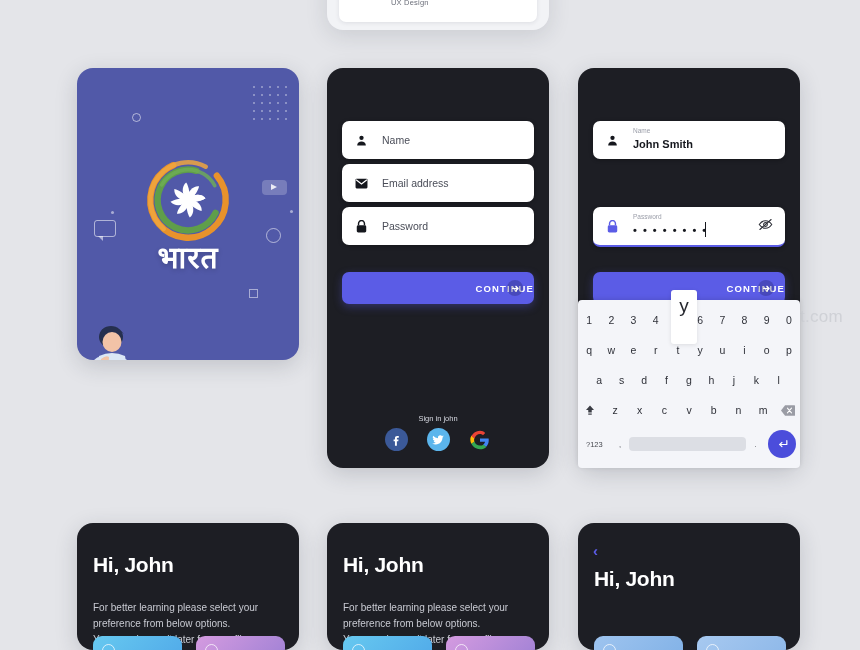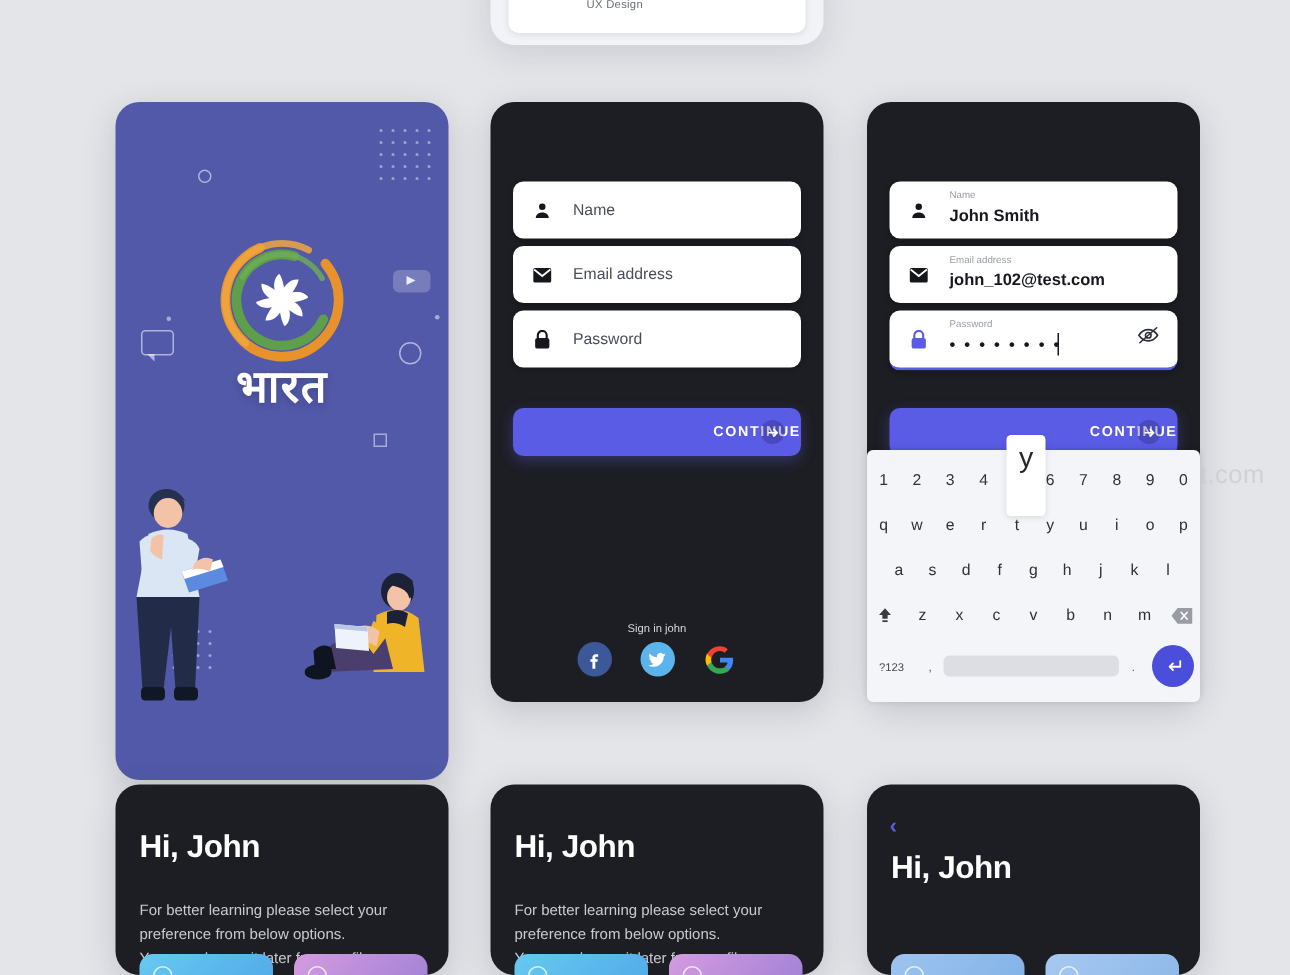--- a/index.html
+++ b/index.html
@@ -30,21 +30,21 @@
     position:absolute;left:12px;top:62px;right:12px;height:30px;
     background:#ffffff;border-radius:7px;
     box-shadow:0 1px 4px rgba(40,44,60,.10);
   }
   .top-partial .inner span{
     position:absolute;left:52px;top:6px;
     font-size:7.5px;color:#6c6f7a;letter-spacing:.2px;
   }
 
   
-  #screen1{left:77px;top:68px;width:222px;height:452px;background:#5159a8;}
+  #screen1{left:77px;top:68px;width:222px;height:292px;background:#5159a8;}
   .illus{position:absolute;inset:0;overflow:hidden;}
 
   .dotgrid{position:absolute;}
   .dotgrid i{
     position:absolute;width:2px;height:2px;border-radius:50%;
     background:rgba(255,255,255,.45);
   }
   .ring{
     position:absolute;border-radius:50%;border:1.5px solid rgba(255,255,255,.55);
   }
@@ -389,30 +389,20 @@
       <span class="ficon">
         <svg width="13" height="13" viewBox="0 0 24 24" fill="#15171d">
             <circle cx="12" cy="7" r="4"></circle>
             <path d="M4 21c0-4.4 3.6-7 8-7s8 2.6 8 7z"></path>
           </svg>
       </span>
       <span class="flabel">Name</span>
       <span class="fvalue">John Smith</span>
     </div>
 
-    <div class="field filled" style="top:96px;">
-      <span class="ficon">
-        <svg width="13" height="11" viewBox="0 0 24 20" fill="#15171d">
-            <rect x="1" y="1" width="22" height="18" rx="2"></rect>
-            <path d="M2 3l10 8 10-8" stroke="#fff" stroke-width="2.2" fill="none"></path>
-          </svg>
-      </span>
-      <span class="flabel">Email address</span>
-      <span class="fvalue">john_102@test.com</span>
-    </div>
 
     <div class="field filled focused" style="top:139px;">
       <span class="ficon">
         <svg width="11" height="13" viewBox="0 0 18 22" fill="#5b5ce6">
             <path d="M4 9V6a5 5 0 0110 0v3" stroke="#5b5ce6" stroke-width="2.4" fill="none"></path>
             <rect x="1" y="9" width="16" height="12" rx="2.5"></rect>
           </svg>
       </span>
       <span class="flabel">Password</span>
       <span class="fvalue" style="letter-spacing:1.5px;">• • • • • • • •</span>

